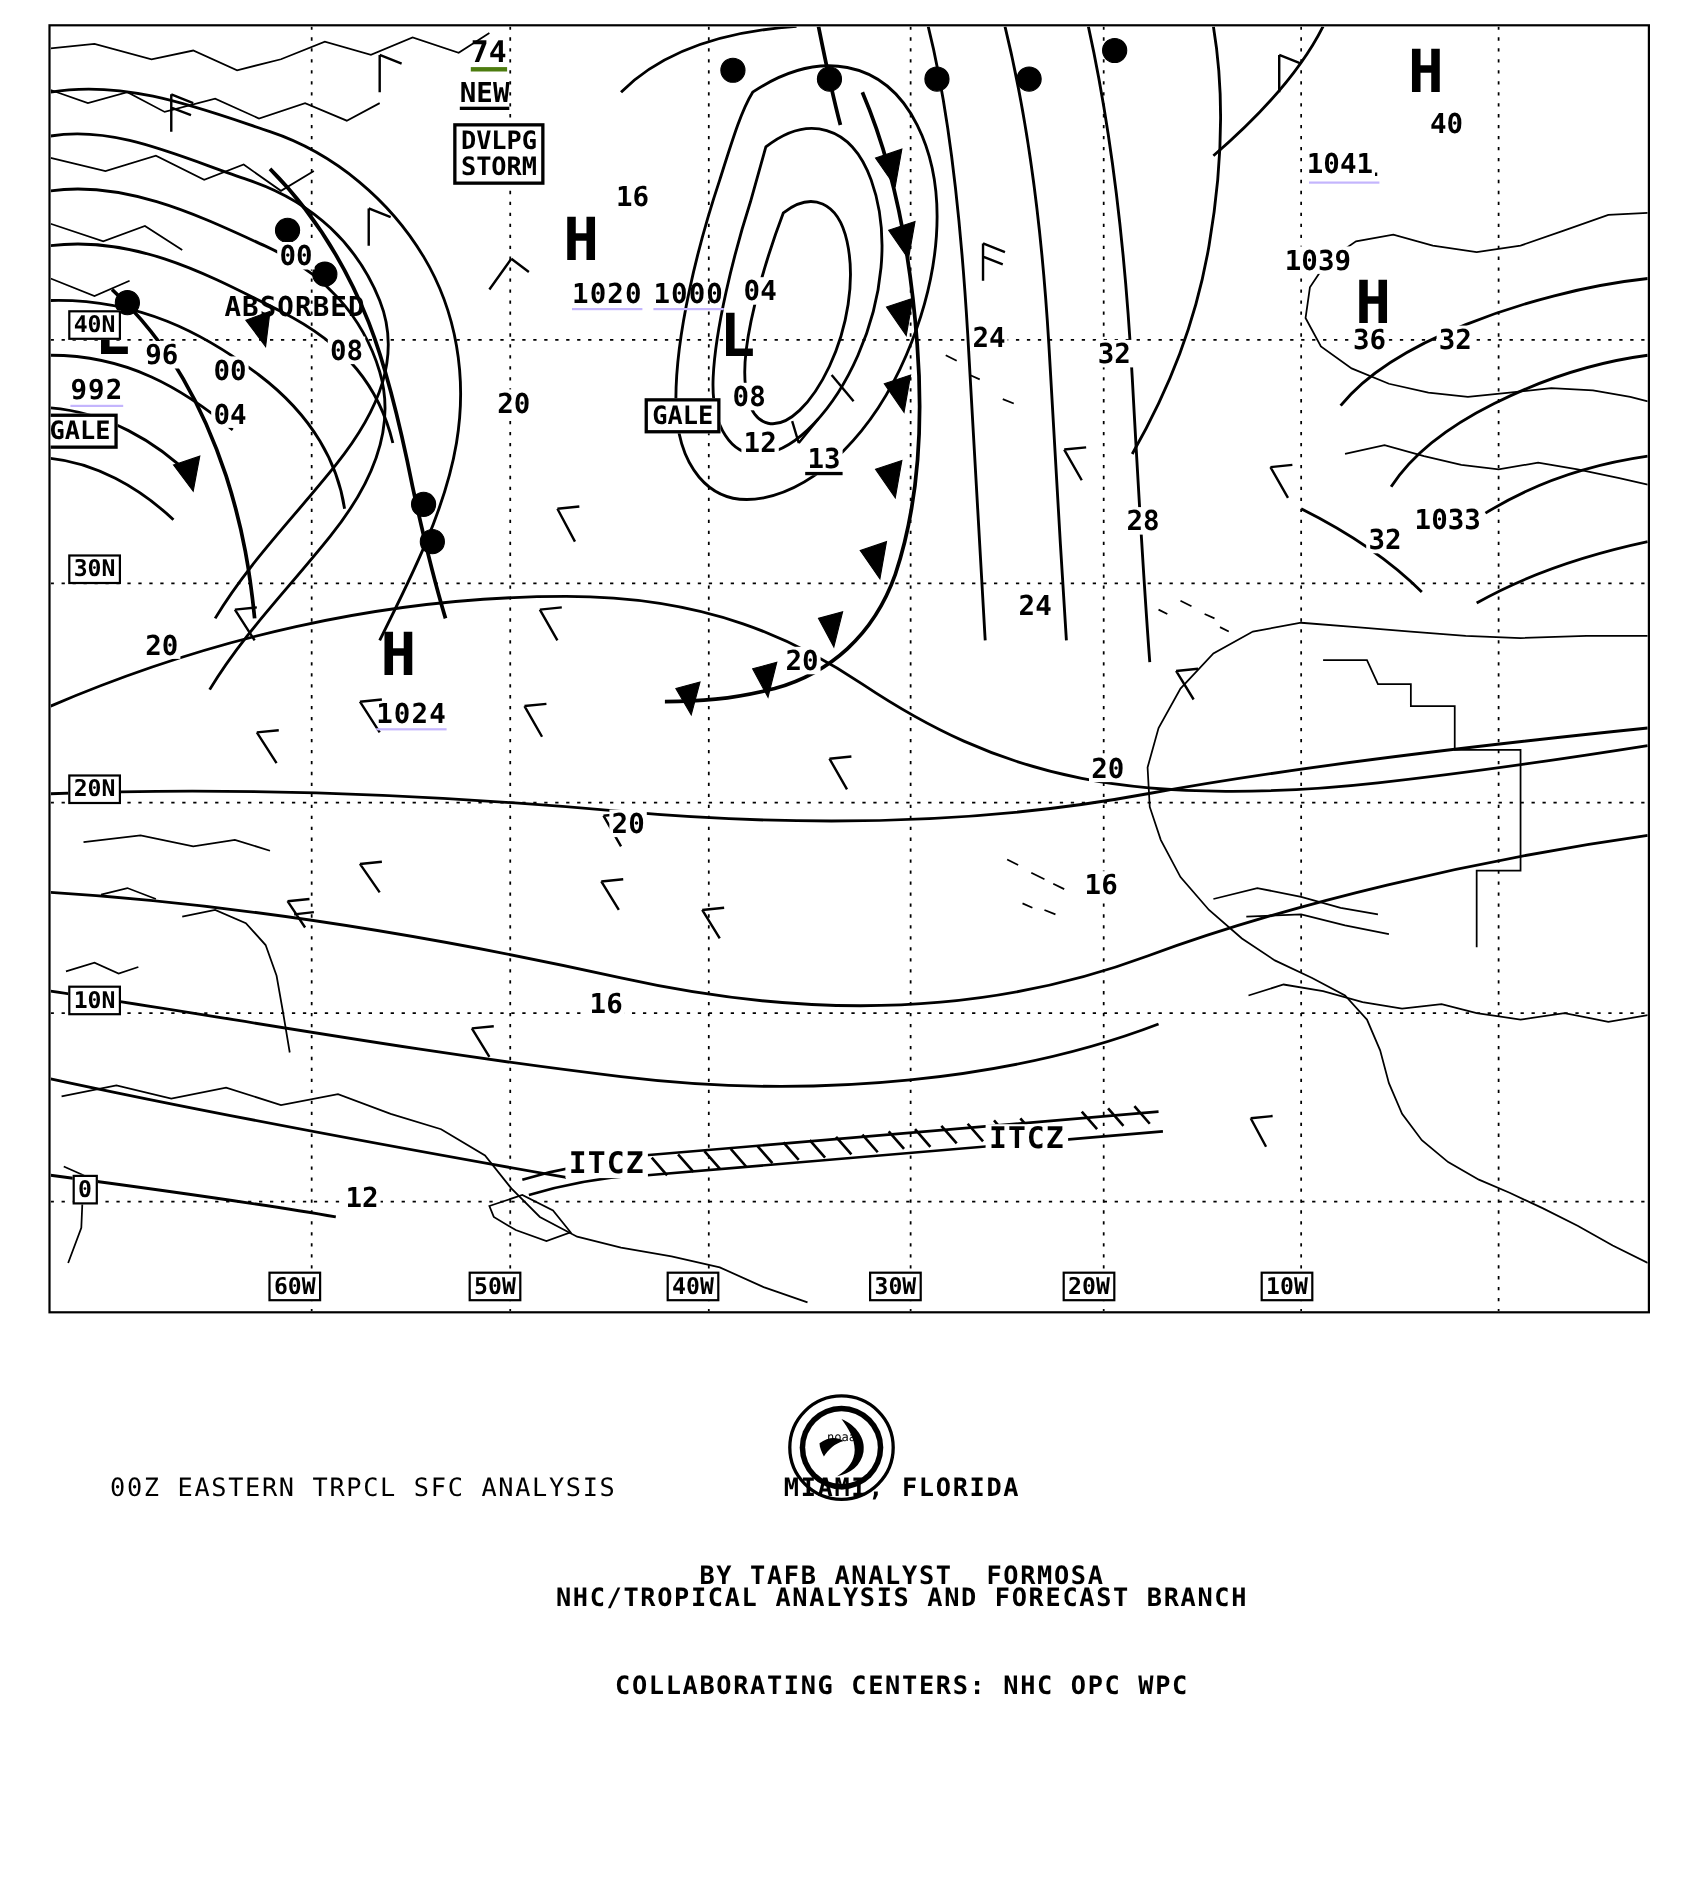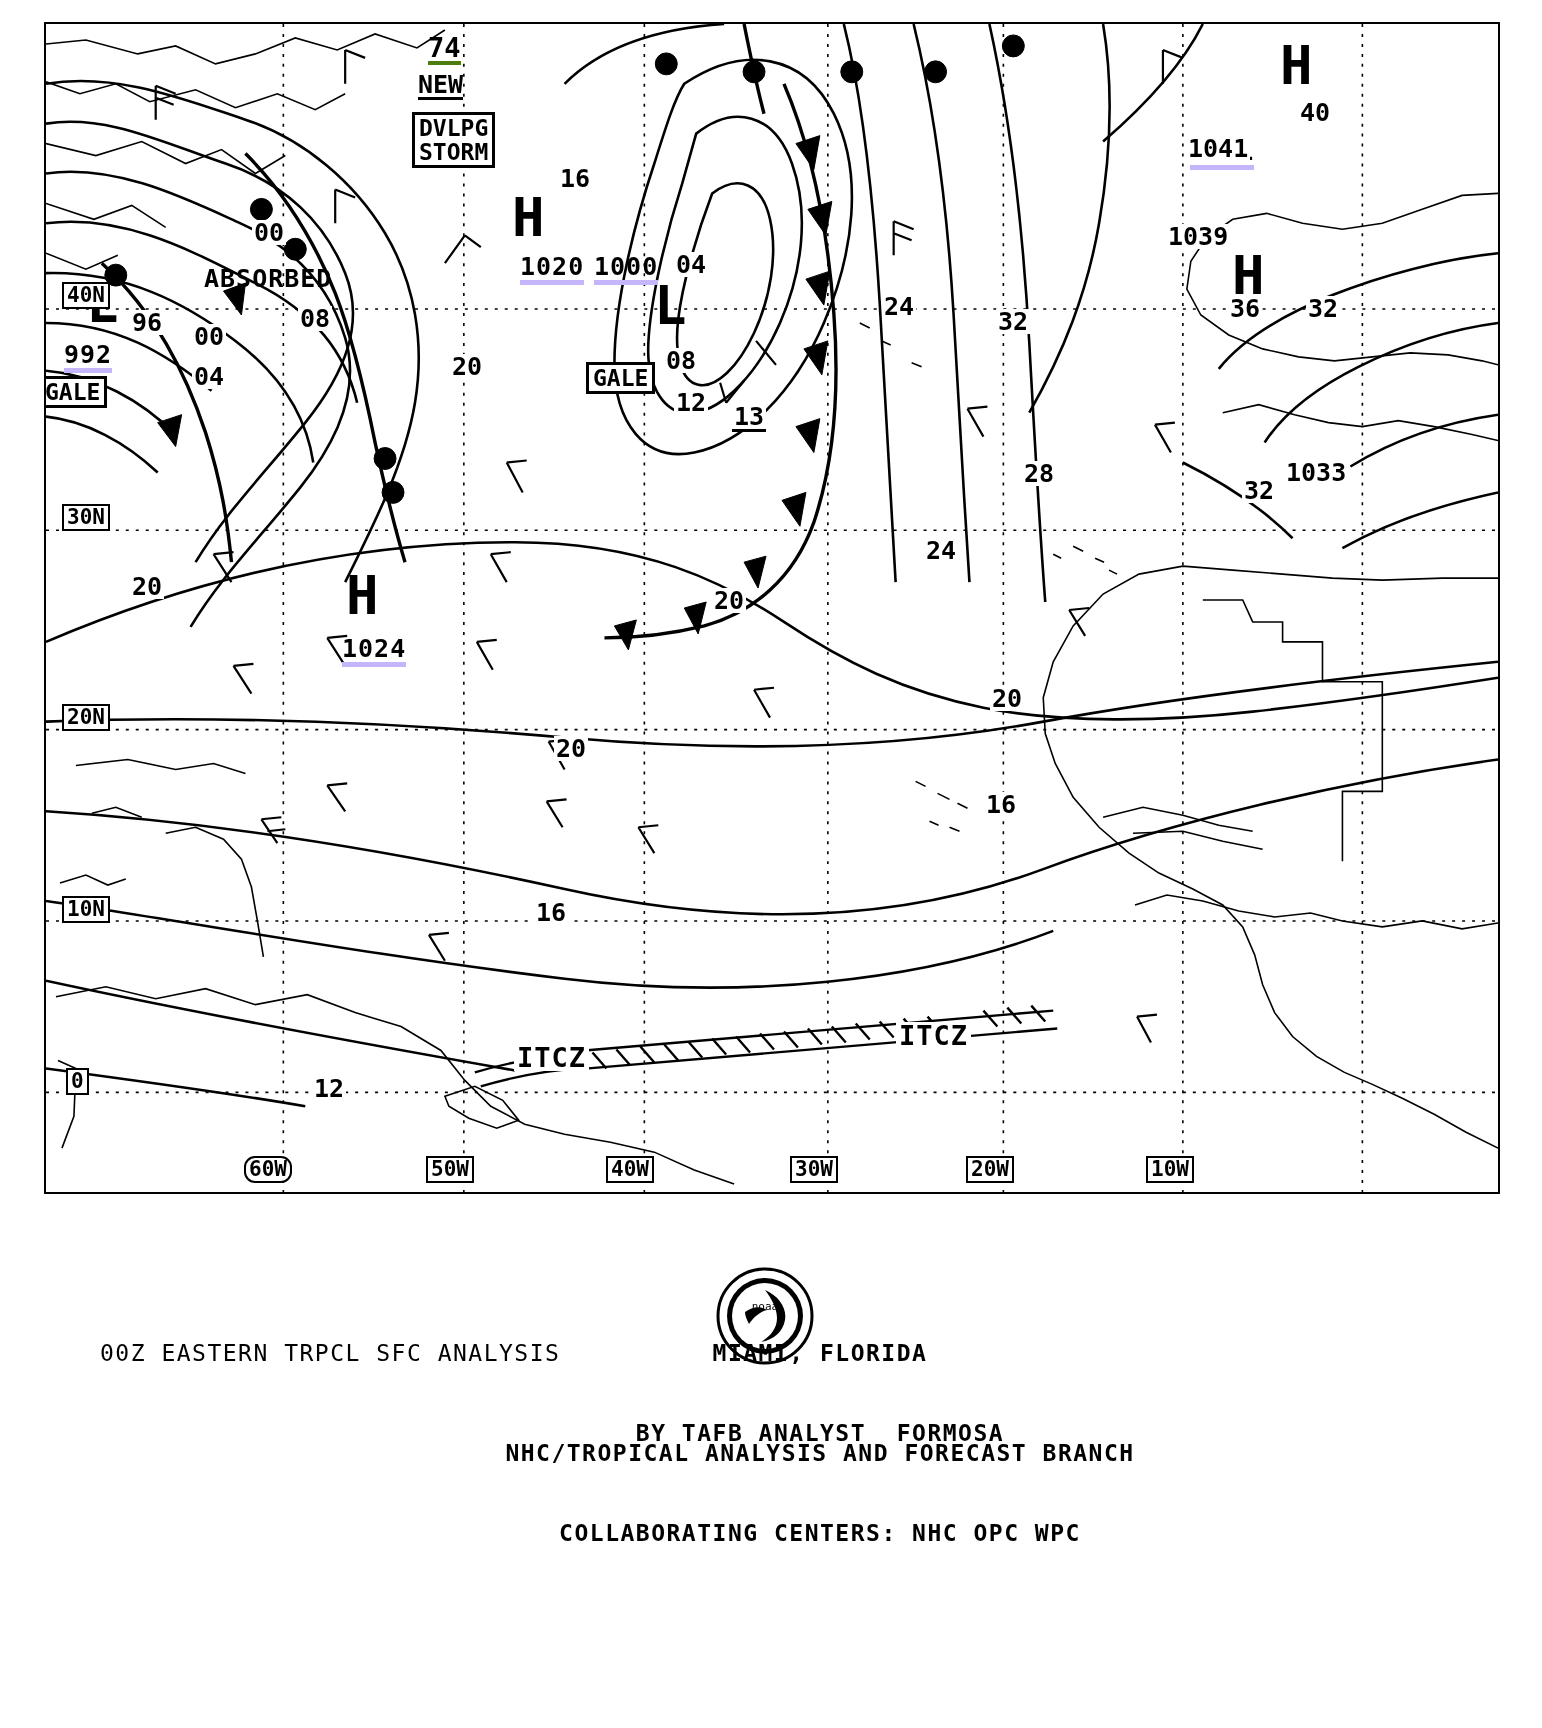--- a/index.html
+++ b/index.html
@@ -4,21 +4,21 @@
 <style>
   html,body{margin:0;padding:0;background:#ffffff;}
   body{width:1542px;height:1728px;font-family:"DejaVu Sans Mono",monospace;color:#000;}
   #root{position:relative;width:1542px;height:1728px;overflow:hidden;}
 
   .mapframe{position:absolute;left:44px;top:22px;width:1456px;height:1172px;border:2px solid #000;box-sizing:border-box;overflow:hidden;background:#fff;}
   .layer{position:absolute;left:0;top:0;width:100%;height:100%;}
 
   .lbl{position:absolute;font-family:"DejaVu Sans Mono",monospace;white-space:pre;line-height:1;}
   .hl{font-weight:bold;font-size:54px;line-height:0.9;}
-  .press{font-size:25px;font-weight:bold;letter-spacing:1px;border-bottom:5px solid #c4b5fd;padding-bottom:1px;}
+  .press{font-size:25px;font-weight:bold;letter-spacing:1px;border-bottom:2px solid #c4b5fd;padding-bottom:1px;}
   .isoline{font-size:25px;font-weight:bold;background:#fff;padding:0 2px;}
   .small{font-size:22px;font-weight:bold;}
   .tagbox{font-size:23px;font-weight:bold;border:3px solid #000;background:#fff;padding:1px 4px;line-height:1.05;text-align:right;}
   .latlon{font-size:21px;font-weight:bold;border:2px solid #000;background:#fff;padding:1px 3px;}
   .itcz{font-size:27px;font-weight:bold;background:#fff;padding:0 3px;letter-spacing:1px;}
 
   .footer{position:absolute;left:0;top:1240px;width:1542px;height:180px;}
   .f-left{position:absolute;left:100px;top:30px;font-size:23px;font-weight:normal;letter-spacing:1.5px;line-height:1.45;white-space:pre;}
   .f-right{position:absolute;left:820px;top:30px;font-size:23px;font-weight:bold;letter-spacing:1.5px;line-height:1.45;white-space:pre;text-align:center;transform:translateX(-50%);}
   .f-right.b2{top:110px;}
@@ -244,21 +244,21 @@
       <div class="lbl isoline" style="left:938px;top:768px;">16</div>
       <div class="lbl isoline" style="left:488px;top:876px;">16</div>
       <div class="lbl isoline" style="left:266px;top:1052px;">12</div>
 
       <div class="lbl latlon" style="left:16px;top:258px;">40N</div>
       <div class="lbl latlon" style="left:16px;top:480px;">30N</div>
       <div class="lbl latlon" style="left:16px;top:680px;">20N</div>
       <div class="lbl latlon" style="left:16px;top:872px;">10N</div>
       <div class="lbl latlon" style="left:20px;top:1044px;">0</div>
 
-      <div class="lbl latlon" style="left:198px;top:1132px;border-radius:11px;">60W</div>
+      <div class="lbl latlon" style="left:198px;top:1132px;">60W</div>
       <div class="lbl latlon" style="left:380px;top:1132px;">50W</div>
       <div class="lbl latlon" style="left:560px;top:1132px;">40W</div>
       <div class="lbl latlon" style="left:744px;top:1132px;">30W</div>
       <div class="lbl latlon" style="left:920px;top:1132px;">20W</div>
       <div class="lbl latlon" style="left:1100px;top:1132px;">10W</div>
 
     </div>
   </div>
 
   <div class="footer">

